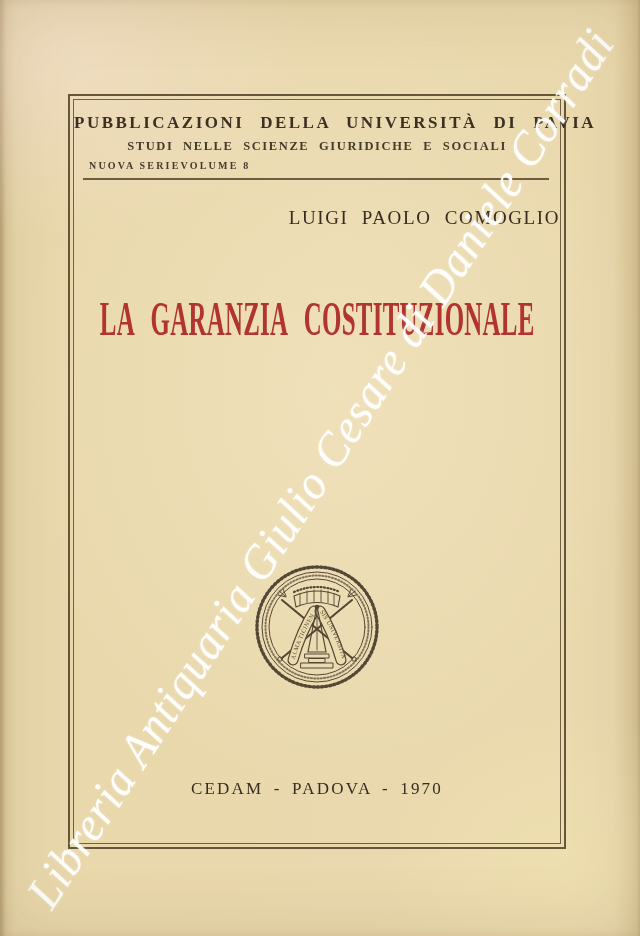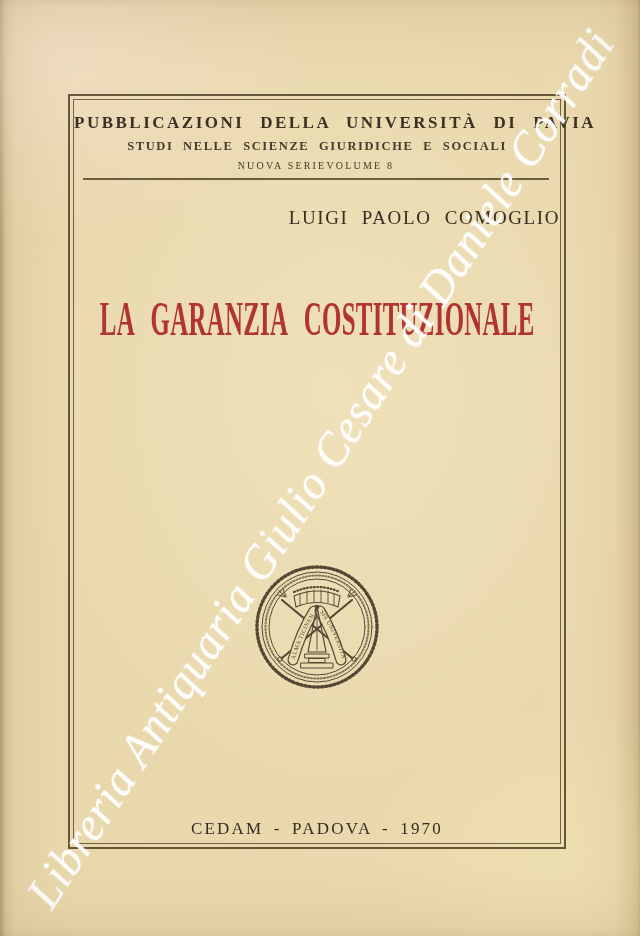--- a/index.html
+++ b/index.html
@@ -33,22 +33,22 @@
     font-weight:bold;font-size:17px;letter-spacing:2.5px;word-spacing:9px;
     color:#3c3023;white-space:nowrap;
   }
   .series-subtitle{
     position:absolute;top:39px;left:0;right:0;text-align:center;
     font-weight:bold;font-size:12.5px;letter-spacing:1.6px;word-spacing:5px;
     color:#453a2b;white-space:nowrap;
   }
   .series-row{
     position:absolute;top:60px;left:15px;right:17px;
-    display:flex;justify-content:center;
-    font-size:10px;font-weight:normal;letter-spacing:2.2px;color:#453a2b;
+    display:flex;justify-content:flex-start;
+    font-size:10px;font-weight:bold;letter-spacing:2.2px;color:#453a2b;
   }
   .header-rule{
     position:absolute;top:78px;left:9px;right:11px;height:2px;
     background:#564629;opacity:.85;
   }
 
   .author{
     position:absolute;top:107px;left:0;right:0;text-align:right;
     font-size:19px;letter-spacing:1.6px;word-spacing:7px;color:#362d21;
     white-space:nowrap;
@@ -64,21 +64,20 @@
     transform:scale(.53,1.05);
   }
 
   .seal{position:absolute;left:178px;top:462px;width:130px;height:130px;opacity:.88;}
   .seal svg{width:100%;height:100%;display:block;}
 
   .imprint{
     position:absolute;top:679px;left:0;right:0;text-align:center;
     font-size:17px;letter-spacing:2.2px;word-spacing:4px;color:#362d21;
     white-space:nowrap;
-    margin-top:40px;
   }
 
   .watermark{
     position:absolute;left:50%;top:50%;
     transform:translate(-50%,-50%) rotate(-57deg) scale(.95,1);
     white-space:nowrap;font-style:italic;font-size:48px;letter-spacing:1px;
     color:rgba(255,255,255,.88);
     text-shadow:0 0 3px rgba(255,255,255,.35), 0 0 1px rgba(255,255,255,.5);
     pointer-events:none;
   }

